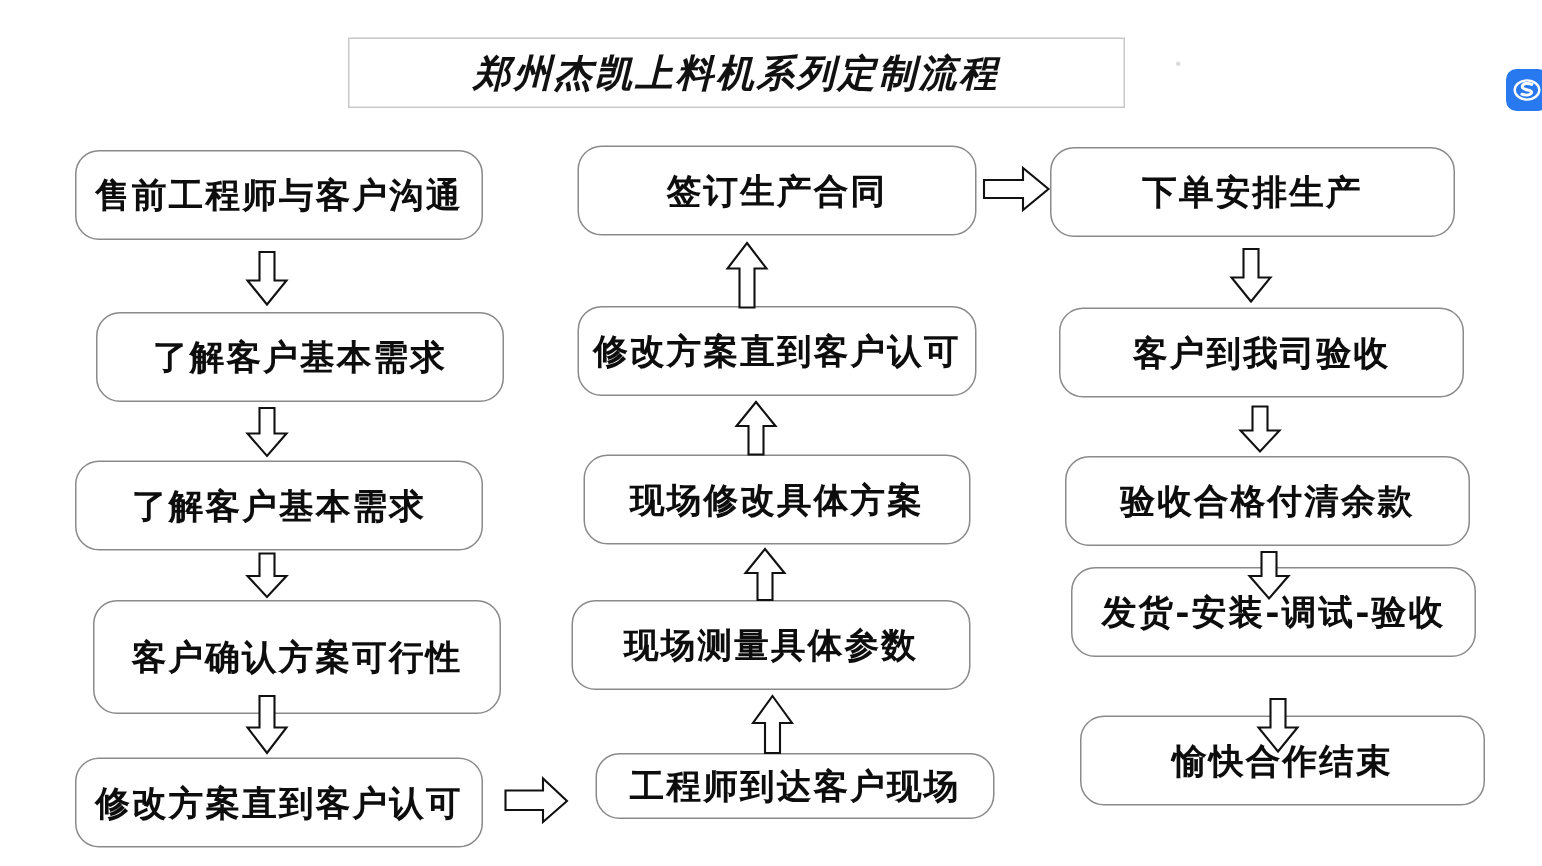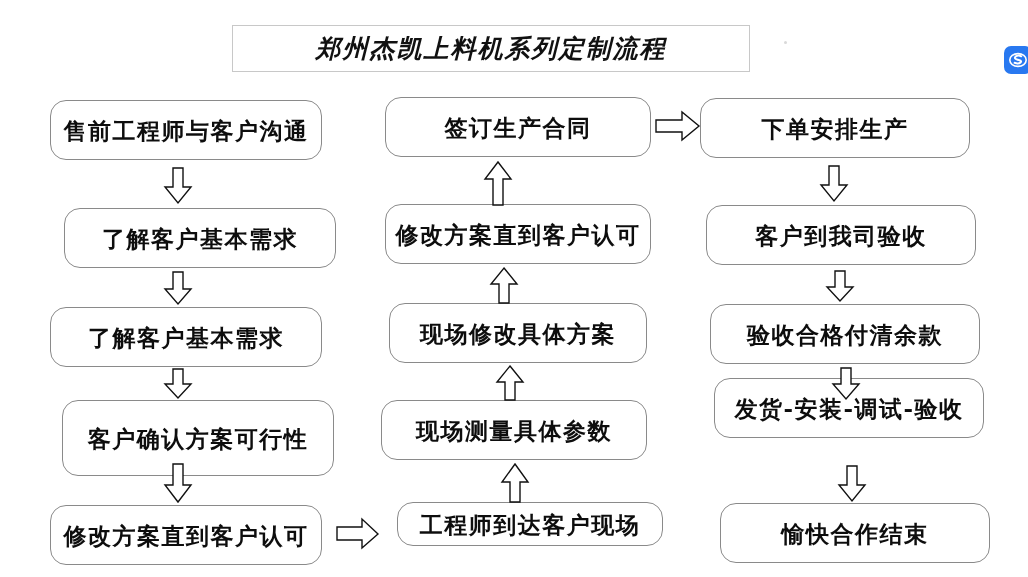--- a/index.html
+++ b/index.html
@@ -216,21 +216,21 @@
   </div>
   <div class="node" style="left:710px; top:304px; width:270px; height:60px;">
     <span class="node-label">验收合格付清余款</span>
   </div>
   <div class="node" style="left:706px; top:205px; width:270px; height:60px;">
     <span class="node-label">客户到我司验收</span>
   </div>
   <div class="node" style="left:714px; top:378px; width:270px; height:60px;">
     <span class="node-label">发货-安装-调试-验收</span>
   </div>
-  <div class="node" style="left:720px; top:503px; width:270px; height:60px;">
+  <div class="node" style="left:720px; top:477px; width:270px; height:60px;">
     <span class="node-label">愉快合作结束</span>
   </div>
 
   <div class="arrow" style="left:820px; top:166px;">
     <svg width="28" height="36" viewBox="0 0 28 36">
       <polygon points="9,0 19,0 19,19 27,19 14,35 1,19 9,19"></polygon>
     </svg>
   </div>
   <div class="arrow" style="left:826px; top:271px;">
     <svg width="28" height="31" viewBox="0 0 28 31">

